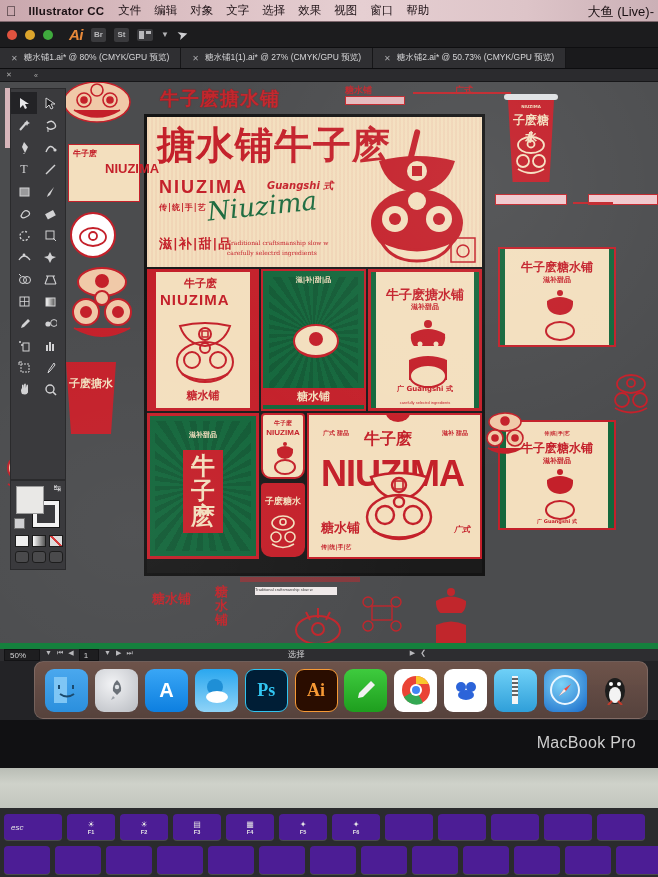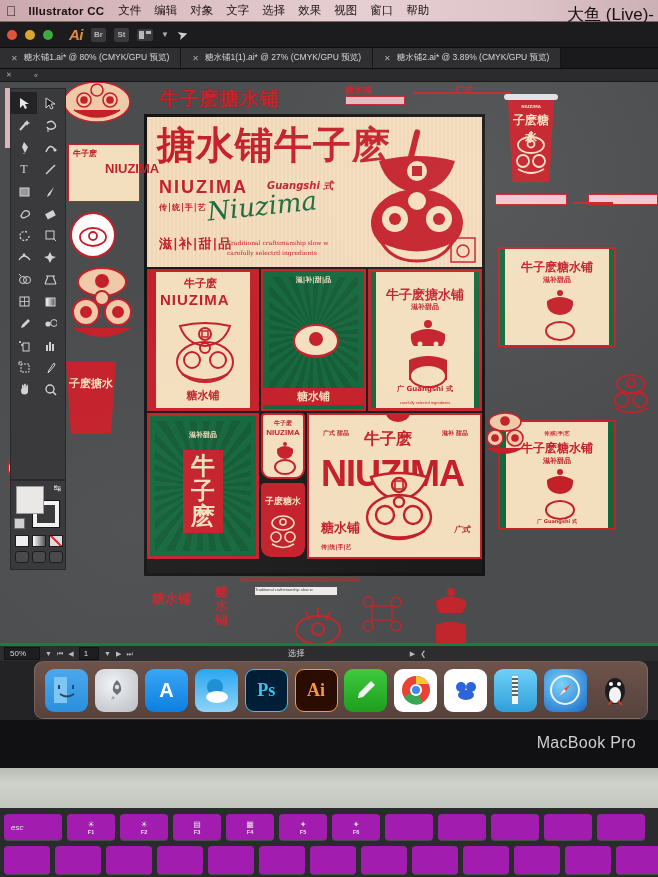--- a/index.html
+++ b/index.html
@@ -17,21 +17,21 @@
   
   .menubar {
     position:absolute; left:0; top:0; width:658px; height:22px;
     background: linear-gradient(90deg,#c9a7ad 0%, #d9bcc0 22%, #e6cfd2 55%, #ddc4c8 80%, #cbb0b6 100%);
     display:flex; align-items:center; padding-left:6px; gap:0px;
     border-bottom:1px solid #7d666c;
   }
   .apple { font-size:14px; color:#1a1013; line-height:1; margin-right:12px; }
   .mb-app { font-size:11.5px; font-weight:bold; color:#1a1013; margin-right:14px; letter-spacing:.2px; }
   .mb-item { font-size:11.5px; color:#1f1317; margin-right:13px; white-space:nowrap; }
-  .mb-right { position:absolute; right:4px; top:3px; font-size:17px; color:#1a1013; white-space:nowrap; }
+  .mb-right { position:absolute; right:4px; top:3px; font-size:13px; color:#1a1013; white-space:nowrap; }
 
   
   .appbar {
     position:absolute; left:0; top:22px; width:658px; height:26px;
     background:#1c1c1e; display:flex; align-items:center; padding-left:7px; gap:8px;
     border-bottom:1px solid #0e0e10;
   }
   .wbtn { width:10px; height:10px; border-radius:50%; }
   .wbtn.r{background:#e0533f;} .wbtn.y{background:#dca52c;} .wbtn.g{background:#3faa3d;}
   .ai-logo { font-size:15px; font-weight:bold; color:#e8893a; font-style:italic; margin-left:8px; letter-spacing:-.5px; }
@@ -95,21 +95,21 @@
   .swaparrow { position:absolute; right:4px; top:2px; color:#d8d8da; font-size:9px; }
   .minisq { position:absolute; left:3px; top:37px; width:11px; height:11px; background:#cfcfd1; border:1px solid #6d6d6d; }
   .swrow { position:absolute; left:4px; top:54px; display:flex; gap:3px; }
   .swrow .c { width:14px;height:12px;border:1px solid #1d1d1d; }
   .swrow2 { position:absolute; left:4px; top:70px; display:flex; gap:3px; }
   .swrow2 .c { width:14px;height:12px;border-radius:3px;border:1px solid #1d1d1d;background:#4a4a4c; }
 
   
   .statusbar {
     position:absolute; left:0; top:643px; width:658px; height:18px;
-    background:#2d2d30; border-top:3px solid #15803d; display:flex; align-items:center;
+    background:#2d2d30; border-top:6px solid #15803d; display:flex; 
     font-size:8px; color:#d4d4d6; padding-left:4px; gap:5px;
   }
   .zoomfield { background:#1e1e20; border:1px solid #131315; padding:1px 5px; min-width:36px; }
   .sbtn { color:#b9b9bc; font-size:7px; }
   .pagefield { background:#1e1e20; border:1px solid #131315; padding:1px 10px 1px 4px; }
   .status-label { margin-left:150px; font-size:8.5px; }
 
   
   .dock {
     position:absolute; left:34px; top:661px; width:614px; height:58px;
@@ -121,21 +121,21 @@
                display:flex;align-items:center;justify-content:center; font-size:17px; font-weight:bold; }
 
   
   .bezel { position:absolute; left:0; top:720px; width:658px; height:48px; background:#111113; }
   .bezel .brand { position:absolute; right:22px; top:14px; color:#cfcfcf; font-size:16px; letter-spacing:.3px; }
   .deck { position:absolute; left:0; top:768px; width:658px; height:40px;
           background:linear-gradient(180deg,#b9bdb5,#cfd2ca 40%,#c2c6be); }
   .keyboard { position:absolute; left:0; top:808px; width:658px; height:69px; background:#2a2b2d; }
   .krow { position:absolute; left:0; display:flex; gap:5px; padding-left:4px; }
   .key {
-    background:#a21caf; border-radius:4px; color:#e6e6e6;
+    background:#4c1d95; border-radius:4px; color:#e6e6e6;
     display:flex; flex-direction:column; align-items:center; justify-content:center;
     font-size:6px; box-shadow:0 1px 0 #4a4b4d;text-align:center;
   }
   .key .glyph { font-size:8px; line-height:9px; }
   .key .fn { font-size:5.5px; font-weight:bold; }
 
   
   .art { position:absolute; }
   .cream { background:#f3dfbe; }
   .red { background:#c4202a; }
@@ -185,21 +185,21 @@
       <div class="tab">
         <span class="x">✕</span>
         <span>糖水铺1.ai* @ 80% (CMYK/GPU 预览)</span>
       </div>
       <div class="tab">
         <span class="x">✕</span>
         <span>糖水铺1(1).ai* @ 27% (CMYK/GPU 预览)</span>
       </div>
       <div class="tab">
         <span class="x">✕</span>
-        <span>糖水铺2.ai* @ 3.89% (CMYK/GPU 预览)</span>
+        <span>糖水铺2.ai* @ 50.73% (CMYK/GPU 预览)</span>
       </div>
     </div>
 
     <div class="panelrow">
       <span>✕</span>
       <span>«</span>
     </div>
 
     <div class="canvas">
 

